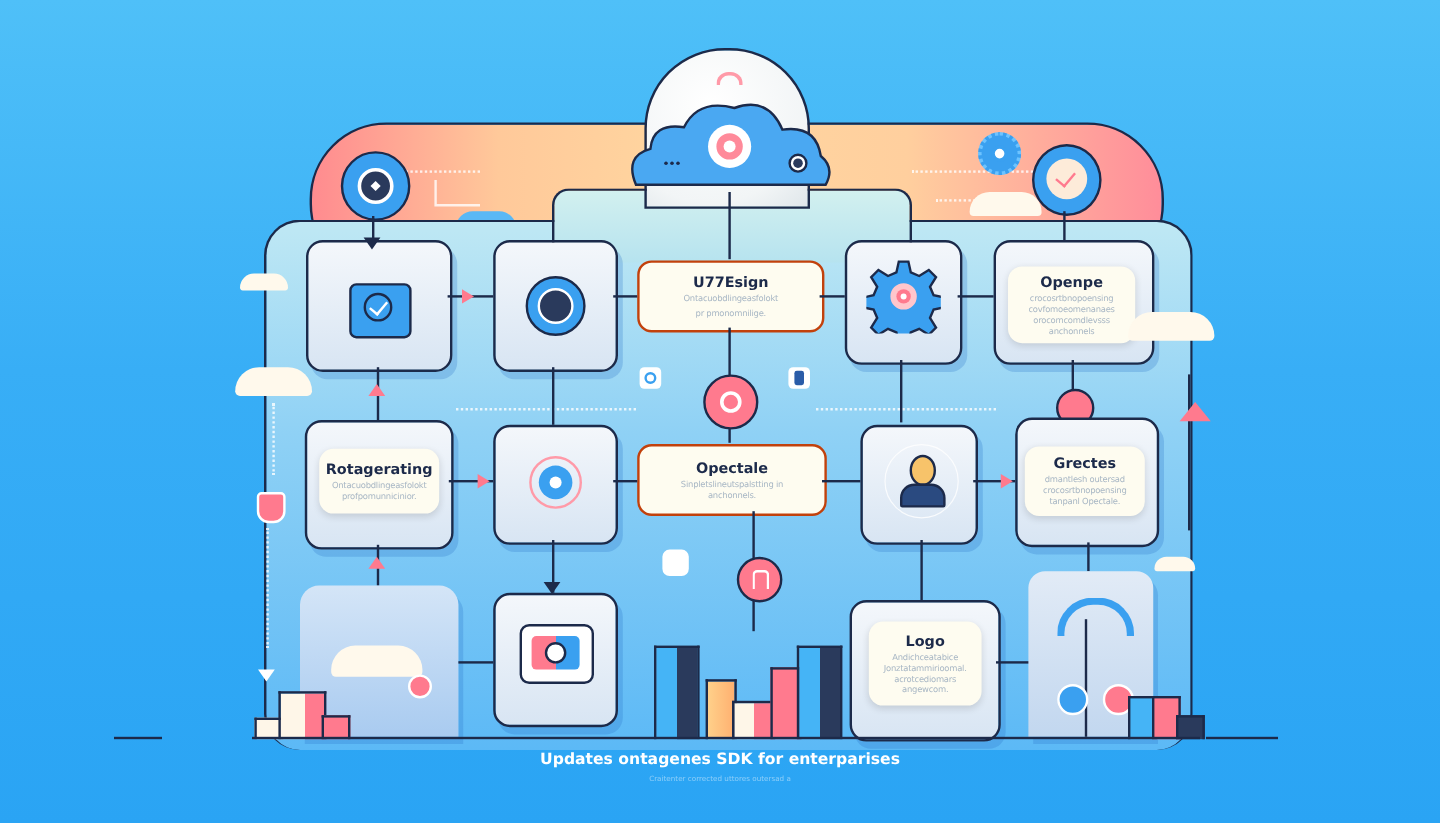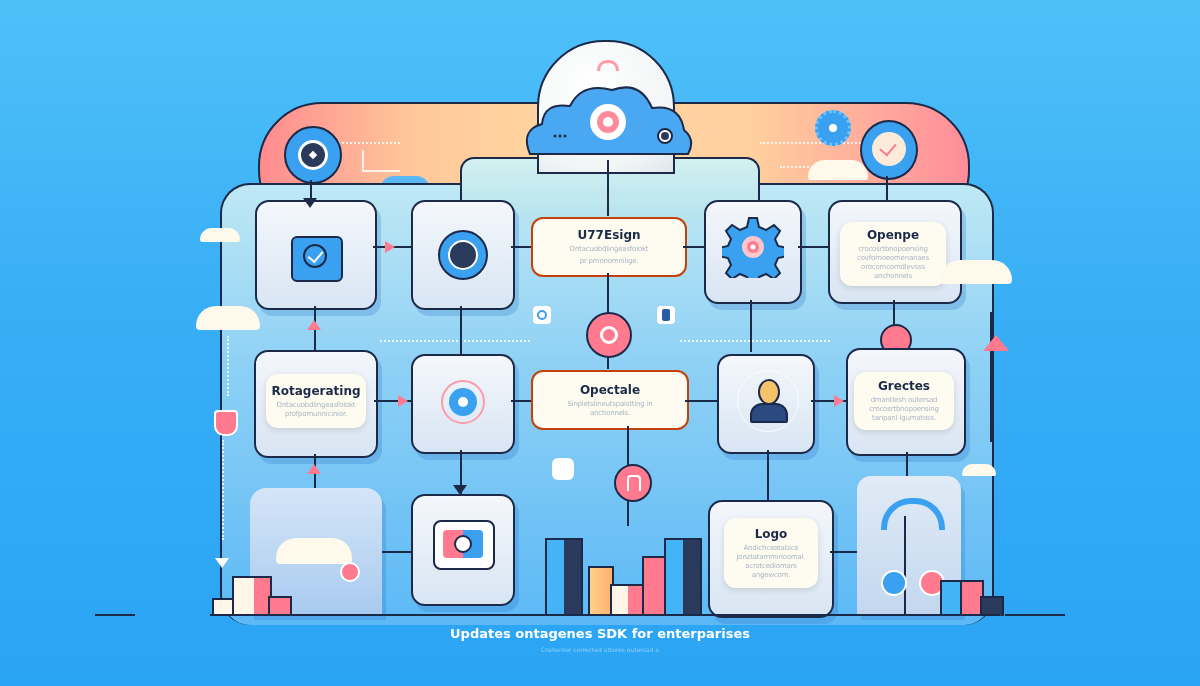--- a/index.html
+++ b/index.html
@@ -181,21 +181,21 @@
     <div class="circle" style="left:20px;top:8px;width:18px;height:22px;background:#f7c36a;border:2px solid #1c2a4a;"></div>
     <div style="position:absolute;left:12px;top:32px;width:34px;height:16px;background:#2a4a80;border:2px solid #1c2a4a;border-radius:12px 12px 2px 2px;"></div>
   </div>
 </div>
 
 <div class="node" style="left:846px;top:348px;width:116px;height:104px;">
   <div class="card soft" style="left:6px;top:22px;width:100px;height:58px;">
     <div class="t">Grectes</div>
     <div class="s">dmantlesh outersad</div>
     <div class="s" style="margin-top:0">crocosrtbnopoensing</div>
-    <div class="s" style="margin-top:0">tanpanl Igumatoss.</div>
+    <div class="s" style="margin-top:0">tanpanl Opectale.</div>
   </div>
 </div>
 
 <div class="hline" style="left:374px;top:400px;width:37px;"></div>
 <div class="tri-right" style="left:398px;top:395px;"></div>
 <div class="hline" style="left:511px;top:400px;width:20px;"></div>
 <div class="hline" style="left:685px;top:400px;width:32px;"></div>
 <div class="hline" style="left:811px;top:400px;width:35px;"></div>
 <div class="tri-right" style="left:834px;top:395px;"></div>
 

